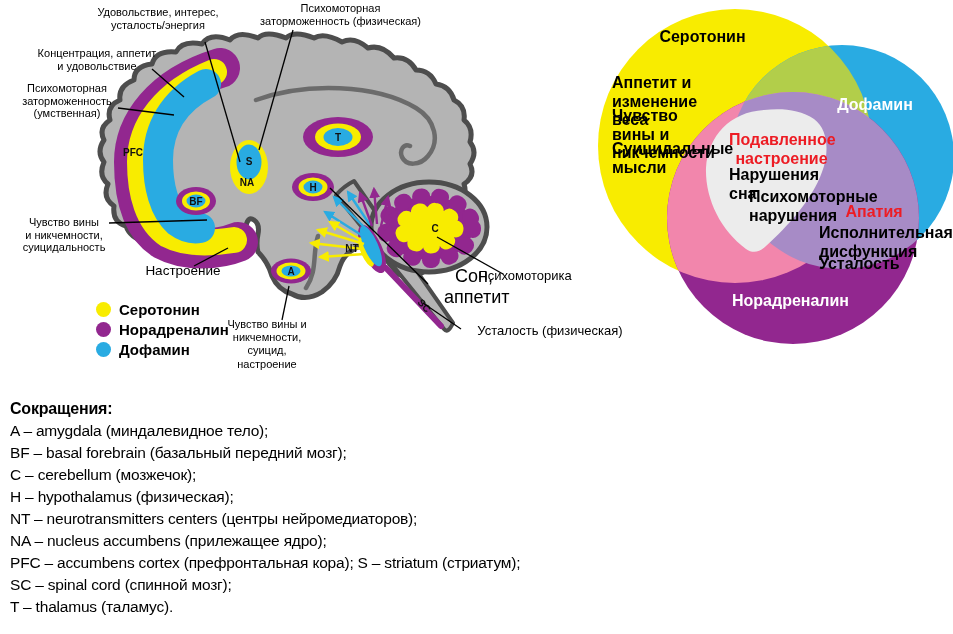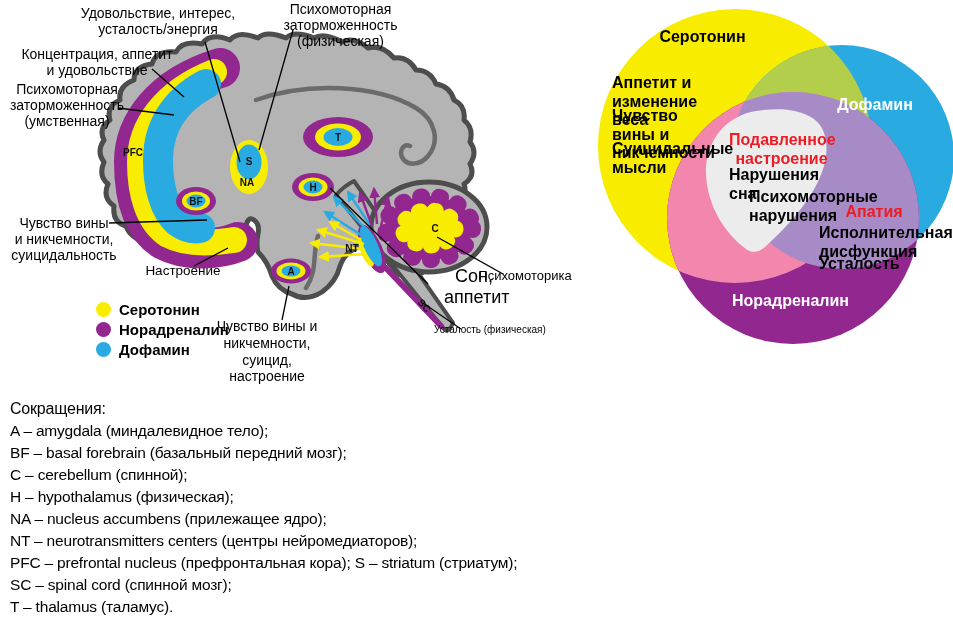--- a/index.html
+++ b/index.html
@@ -11,32 +11,32 @@
   .fy{fill:var(--serotonin);}  .fb{fill:var(--dopamine);}  .fp{fill:var(--noradrenaline);}
   .sy{stroke:var(--serotonin);} .sb{stroke:var(--dopamine);} .sp{stroke:var(--noradrenaline);}
   .fgreen{fill:var(--green);} .fpink{fill:var(--pink);} .flav{fill:var(--lavender);} .fcenter{fill:var(--center);}
   .brainbody{fill:var(--gray);stroke:var(--outline);stroke-width:5;stroke-linejoin:round;}
   .sulci{fill:none;stroke:var(--sulci);stroke-width:4.5;stroke-linecap:round;}
   .band{fill:none;stroke-linecap:round;}
   .lead{stroke:#000;stroke-width:1.3;}
   .arrow{fill:none;stroke-width:2.4;}
   text.region{font:700 10px "Liberation Sans",sans-serif;fill:#111;text-anchor:middle;}
   
-  .callout{position:absolute;font-size:14px;line-height:1.14;color:#000;text-align:center;}
+  .callout{position:absolute;font-size:11px;line-height:1.14;color:#000;text-align:center;}
   .legend{position:absolute;left:96px;top:301px;}
   .legend .row{display:flex;align-items:center;margin-bottom:3px;}
   .legend .dot{width:15px;height:15px;border-radius:50%;margin-right:8px;flex:0 0 auto;}
   .legend .lab{font-size:15px;font-weight:700;color:#000;}
   .vhead{position:absolute;font-size:16px;font-weight:700;text-align:center;}
   .vitem{position:absolute;font-size:16px;font-weight:700;line-height:1.16;color:#000;}
   .red{color:var(--red);text-align:center;}
   .white{color:#fff;}
   #abbr{position:absolute;left:10px;top:398px;width:640px;color:#000;
         font-size:15.5px;line-height:22px;letter-spacing:-0.2px;}
-  #abbr .title{font-weight:400;font-size:16px;}
+  #abbr .title{font-weight:700;font-size:16px;}
 </style>
 </head>
 <body>
 
 <div id="stage">
 
   <svg width="953" height="634" viewBox="0 0 953 634">
     <defs>
       <marker id="mY" viewBox="0 0 10 10" refX="8" refY="5" markerWidth="4.6" markerHeight="4.6" orient="auto-start-reverse">
           <path d="M0 0L10 5L0 10z" class="fy"></path>
@@ -164,21 +164,21 @@
 и никчемности,
 суицидальность</div>
   <div class="callout pre" style="left:138px;top:263px;width:90px;font-size:13.5px;">Настроение</div>
   <div class="callout pre" style="left:206px;top:318px;width:122px;line-height:1.2;">Чувство вины и
 никчемности,
 суицид,
 настроение</div>
   <div class="callout pre" style="left:444px;top:266px;width:60px;font-size:18px;">Сон,
 аппетит</div>
   <div class="callout pre" style="left:474px;top:269px;width:102px;font-size:13px;">Психомоторика</div>
-  <div class="callout pre" style="left:434px;top:324px;width:160px;font-size:10px;text-align:left;">Усталость (физическая)</div>
+  <div class="callout pre" style="left:470px;top:324px;width:160px;font-size:13px;text-align:center;">Усталость (физическая)</div>
 
   <div class="legend">
     <div class="row">
       <span class="dot" style="background:var(--serotonin);"></span>
       <span class="lab">Серотонин</span>
     </div>
     <div class="row">
       <span class="dot" style="background:var(--noradrenaline);"></span>
       <span class="lab">Норадреналин</span>
     </div>
@@ -207,22 +207,22 @@
 
   <div class="vitem pre red" style="left:819px;top:203px;width:110px;">Апатия</div>
   <div class="vitem pre" style="left:819px;top:224px;width:115px;">Исполнительная
 дисфункция</div>
   <div class="vitem pre" style="left:819px;top:255px;width:110px;">Усталость</div>
 
   <div id="abbr">
     <div class="title">Сокращения:</div>
     <div>A – amygdala (миндалевидное тело);</div>
     <div>BF – basal forebrain (базальный передний мозг);</div>
-    <div>C – cerebellum (спинной);</div>
+    <div>C – cerebellum (мозжечок);</div>
     <div>H – hypothalamus (физическая);</div>
+    <div>NT – neurotransmitters centers (центры нейромедиаторов);</div>
     <div>NA – nucleus accumbens (прилежащее ядро);</div>
-    <div>NT – neurotransmitters centers (центры нейромедиаторов);</div>
-    <div>PFC – prefrontal nucleus (префронтальная кора); S – striatum (стриатум);</div>
+    <div>PFC – accumbens cortex (префронтальная кора); S – striatum (стриатум);</div>
     <div>SC – spinal cord (спинной мозг);</div>
     <div>T – thalamus (таламус).</div>
   </div>
 
 </div>
 
 </body></html>

